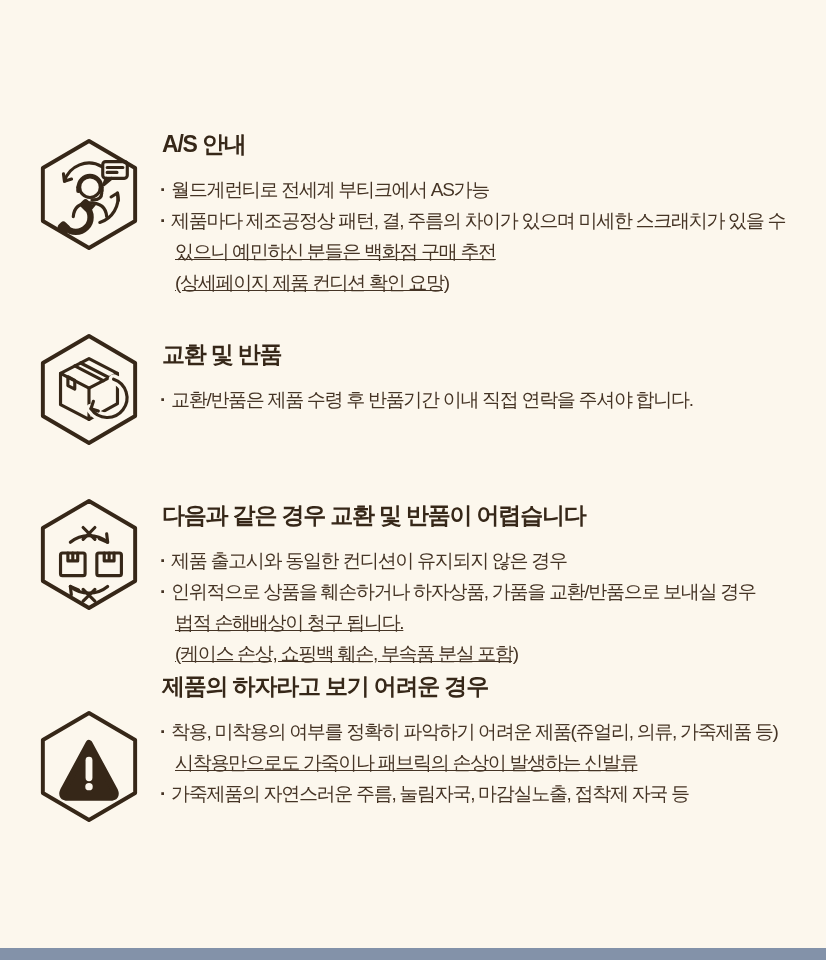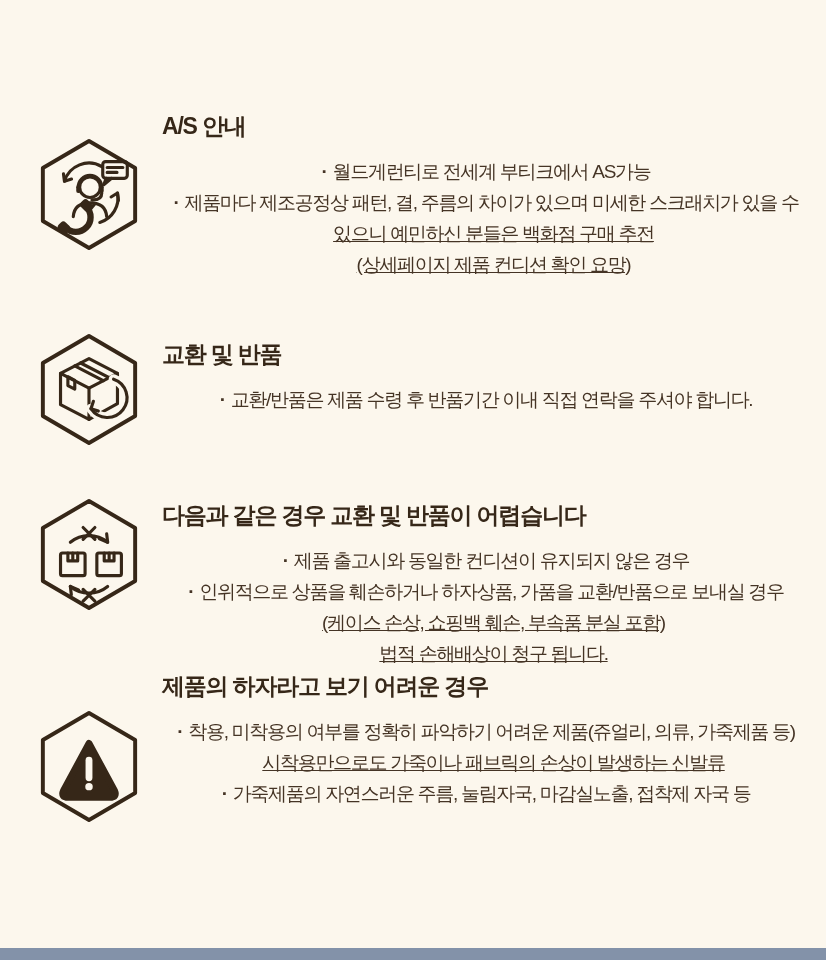--- a/index.html
+++ b/index.html
@@ -12,30 +12,30 @@
     background:var(--bg);overflow:hidden;color:var(--ink);
   }
   .hex-icon{position:absolute;left:35px;width:108px;height:114px;color:var(--ink);}
   .hex-icon svg{display:block;width:100%;height:100%;}
   .icon-1{top:138px;}
   .icon-2{top:333px;}
   .icon-3{top:498px;}
   .icon-4{top:710px;}
 
   .textblock{position:absolute;left:152px;width:660px;}
-  .tb-1{top:110px;}
+  .tb-1{top:128px;}
   .tb-2{top:338px;}
   .tb-3{top:499px;}
   .tb-4{top:670px;}
 
   .sec-title{
     font-size:23px;line-height:32px;font-weight:800;color:var(--ink);
     letter-spacing:-1.2px;margin:0 0 14px 10px;white-space:nowrap;
   }
-  .items{font-size:19px;line-height:31px;color:var(--body);letter-spacing:-1.3px;text-align:center;}
+  .items{font-size:19px;line-height:31px;color:var(--body);letter-spacing:-1.3px;}
   .line{white-space:nowrap;}
   .line.first{padding-left:23px;text-indent:-15px;}
   .line.cont{padding-left:23px;text-decoration:underline;}
   .bullet{display:inline-block;text-indent:0;margin-right:6px;font-weight:700;}
 
   .footer-bar{
     position:absolute;left:0;bottom:0;width:100%;height:12px;background:var(--bar);
   }
   svg *{vector-effect:none;}
 </style>
@@ -133,22 +133,22 @@
   </div>
 
   <div class="textblock tb-3">
     <h2 class="sec-title">다음과 같은 경우 교환 및 반품이 어렵습니다</h2>
     <div class="items">
       <div class="item">
         <div class="line first"><span class="bullet">·</span><span>제품 출고시와 동일한 컨디션이 유지되지 않은 경우</span></div>
       </div>
       <div class="item">
         <div class="line first"><span class="bullet">·</span><span>인위적으로 상품을 훼손하거나 하자상품, 가품을 교환/반품으로 보내실 경우</span></div>
+        <div class="line cont">법적 손해배상이 청구 됩니다.</div>
         <div class="line cont">(케이스 손상, 쇼핑백 훼손, 부속품 분실 포함)</div>
-        <div class="line cont">법적 손해배상이 청구 됩니다.</div>
       </div>
     </div>
   </div>
 
   <div class="textblock tb-4">
     <h2 class="sec-title">제품의 하자라고 보기 어려운 경우</h2>
     <div class="items">
       <div class="item">
         <div class="line first"><span class="bullet">·</span><span>착용, 미착용의 여부를 정확히 파악하기 어려운 제품(쥬얼리, 의류, 가죽제품 등)</span></div>
         <div class="line cont">시착용만으로도 가죽이나 패브릭의 손상이 발생하는 신발류</div>

